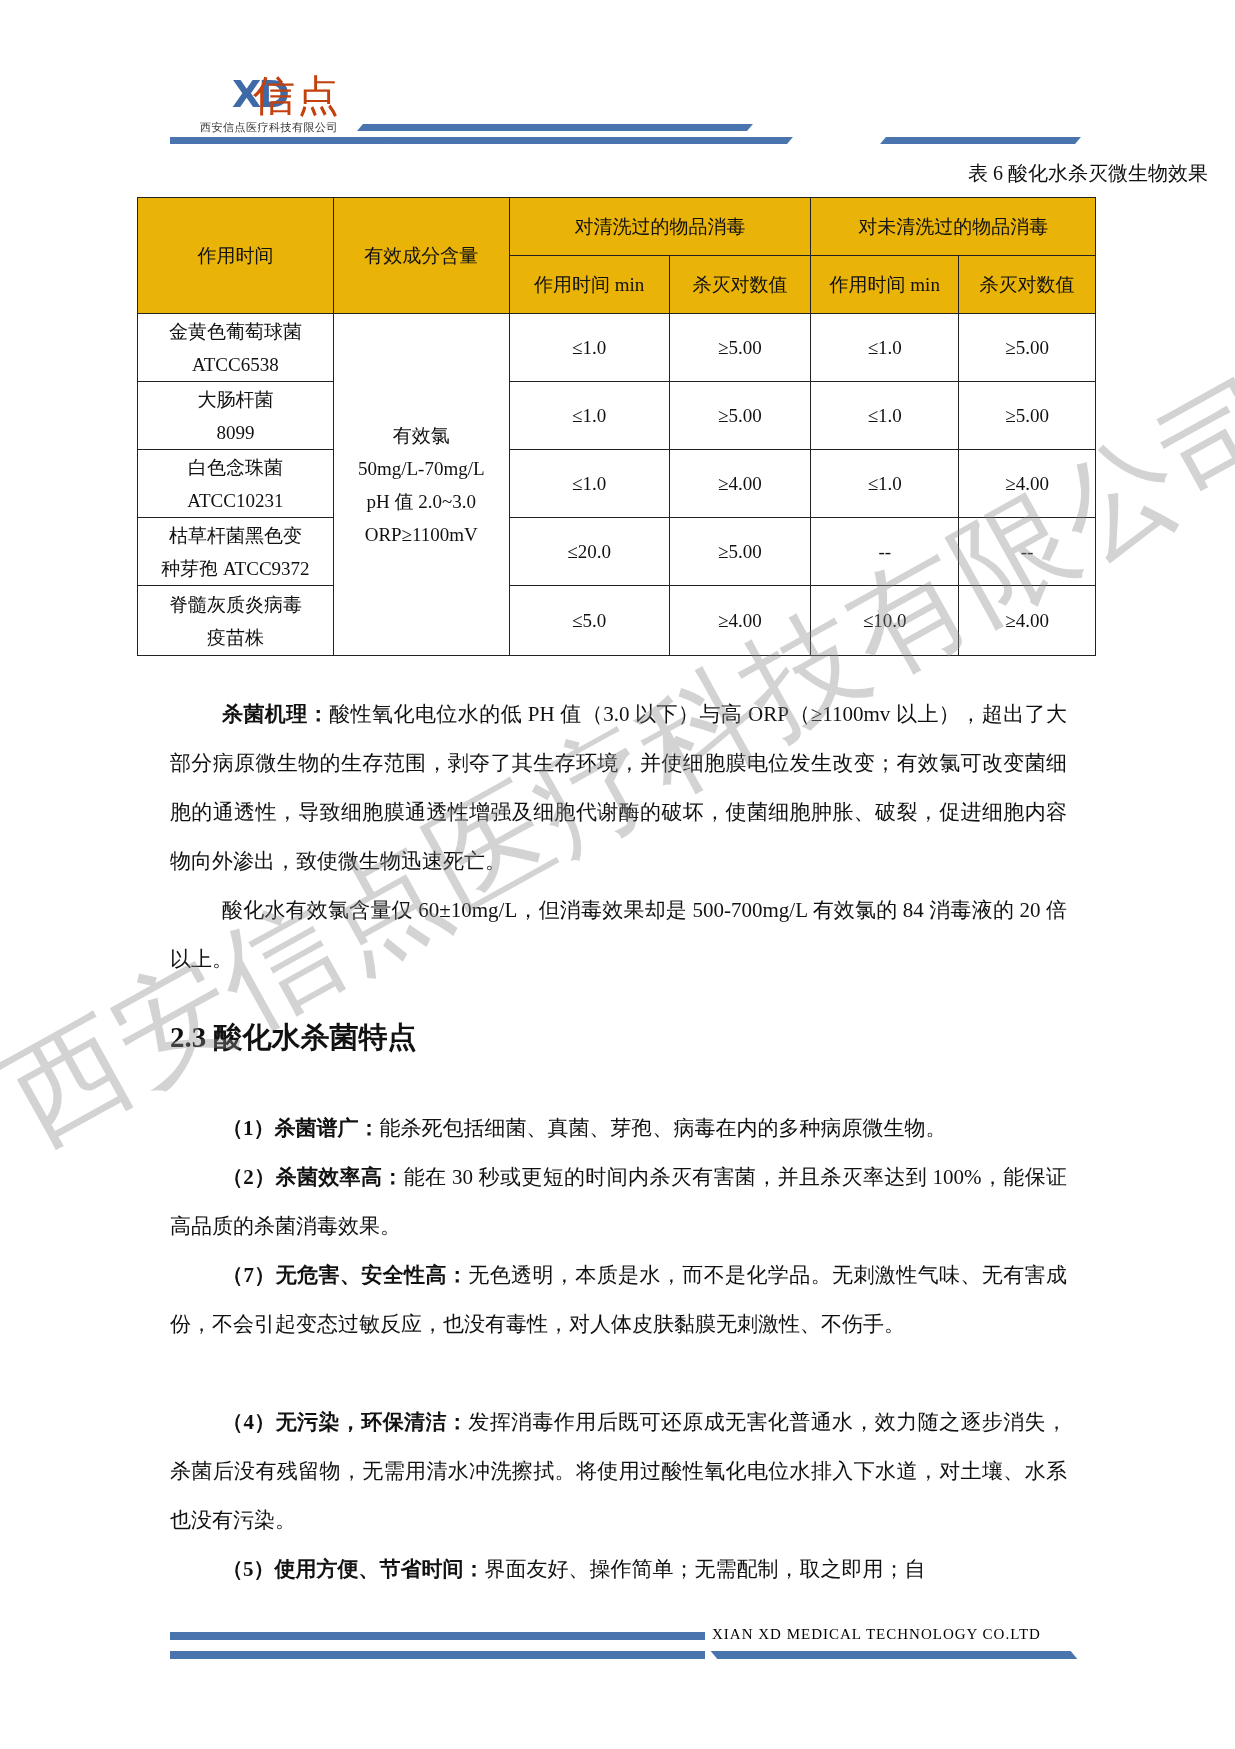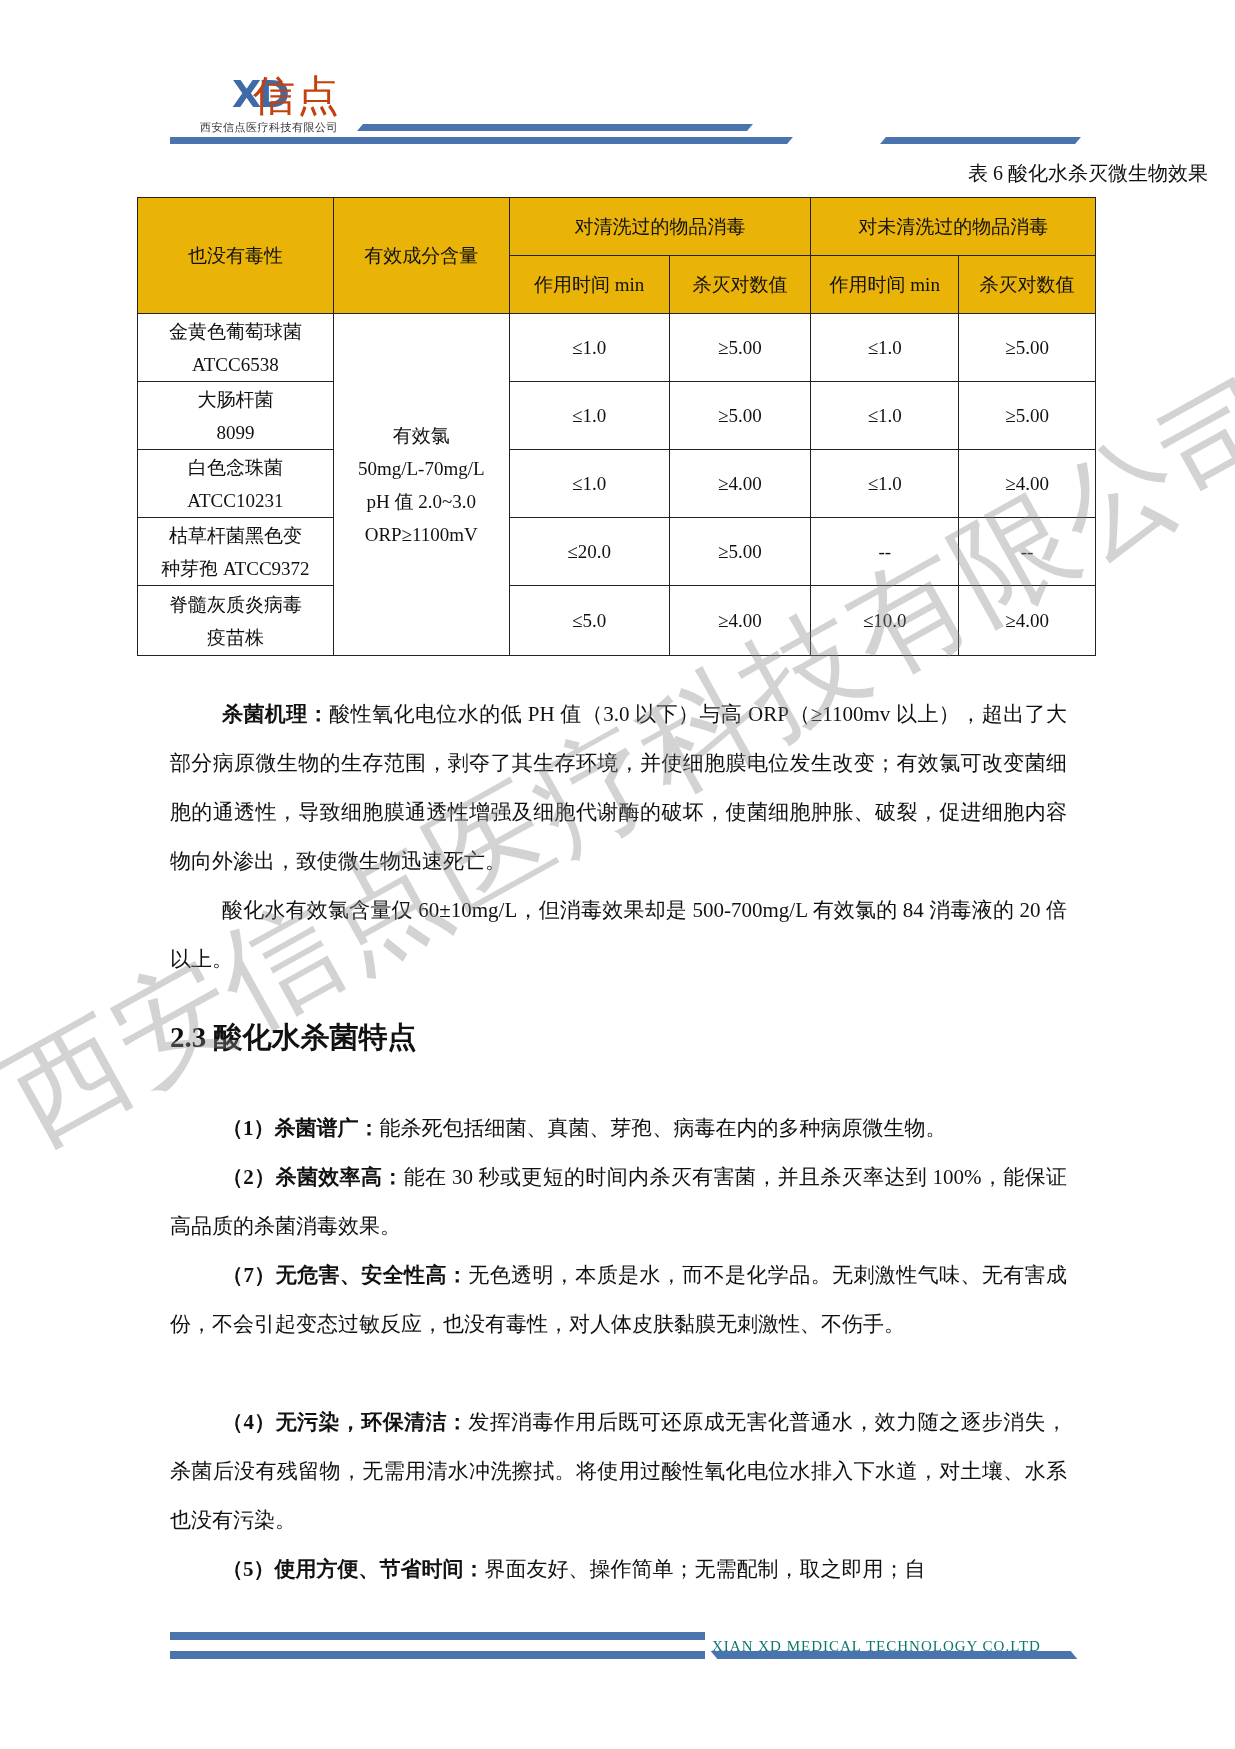--- a/index.html
+++ b/index.html
@@ -14,21 +14,21 @@
   .caption{left:0;width:1208px;top:160px;text-align:right;font-weight:normal;font-size:20px;}
   table.data{position:absolute;left:137px;top:197px;border-collapse:collapse;width:959px;font-size:19px;}
   table.data td{border:1.5px solid #222;text-align:center;vertical-align:middle;padding:0;line-height:33px;}
   table.data tr.h td{background:#eab308;}
   
   .para{position:absolute;left:170px;width:897px;font-size:21px;line-height:49px;text-align:justify;}
   .indent{text-indent:52px;}
   b{font-weight:bold;}
   .h2{left:170px;top:1018px;font-size:29px;font-weight:bold;}
   .wm{position:absolute;left:-20px;top:1040px;transform-origin:0 0;transform:rotate(-29deg);font-family:"DejaVu Sans",sans-serif;font-size:118px;color:rgba(140,140,140,0.38);white-space:nowrap;letter-spacing:2px;pointer-events:none;}
-  .foot-text{left:712px;top:1626px;font-size:15px;color:#0f766e;letter-spacing:1px;margin-top:12px;}
+  .foot-text{left:712px;top:1626px;font-size:15px;color:#000000;letter-spacing:1px;}
 </style>
 </head>
 <body>
 
 <div class="abs logo-mark">XD</div>
 <div class="abs logo-cn">信点</div>
 <div class="abs logo-sub">西安信点医疗科技有限公司</div>
 <div class="bar" style="left:360px;top:124px;width:390px;height:7px;transform:skewX(-40deg);"></div>
 <div class="bar" style="left:170px;top:137px;width:360px;height:7px;"></div>
 <div class="bar" style="left:385px;top:137px;width:405px;height:7px;transform:skewX(-40deg);"></div>
@@ -40,21 +40,21 @@
   <colgroup>
     <col style="width:196px">
       <col style="width:176px">
       <col style="width:160px">
       <col style="width:142px">
       <col style="width:148px">
       <col style="width:137px">
   </colgroup>
   <tbody>
       <tr class="h" style="height:58px">
-    <td rowspan="2">也没有毒性</td>
+    <td rowspan="2">作用时间</td>
     <td rowspan="2">有效成分含量</td>
     <td colspan="2">对清洗过的物品消毒</td>
     <td colspan="2">对未清洗过的物品消毒</td>
   </tr>
   <tr class="h" style="height:58px">
     <td>作用时间 min</td>
     <td>杀灭对数值</td>
     <td>作用时间 min</td>
     <td>杀灭对数值</td>
   </tr>

